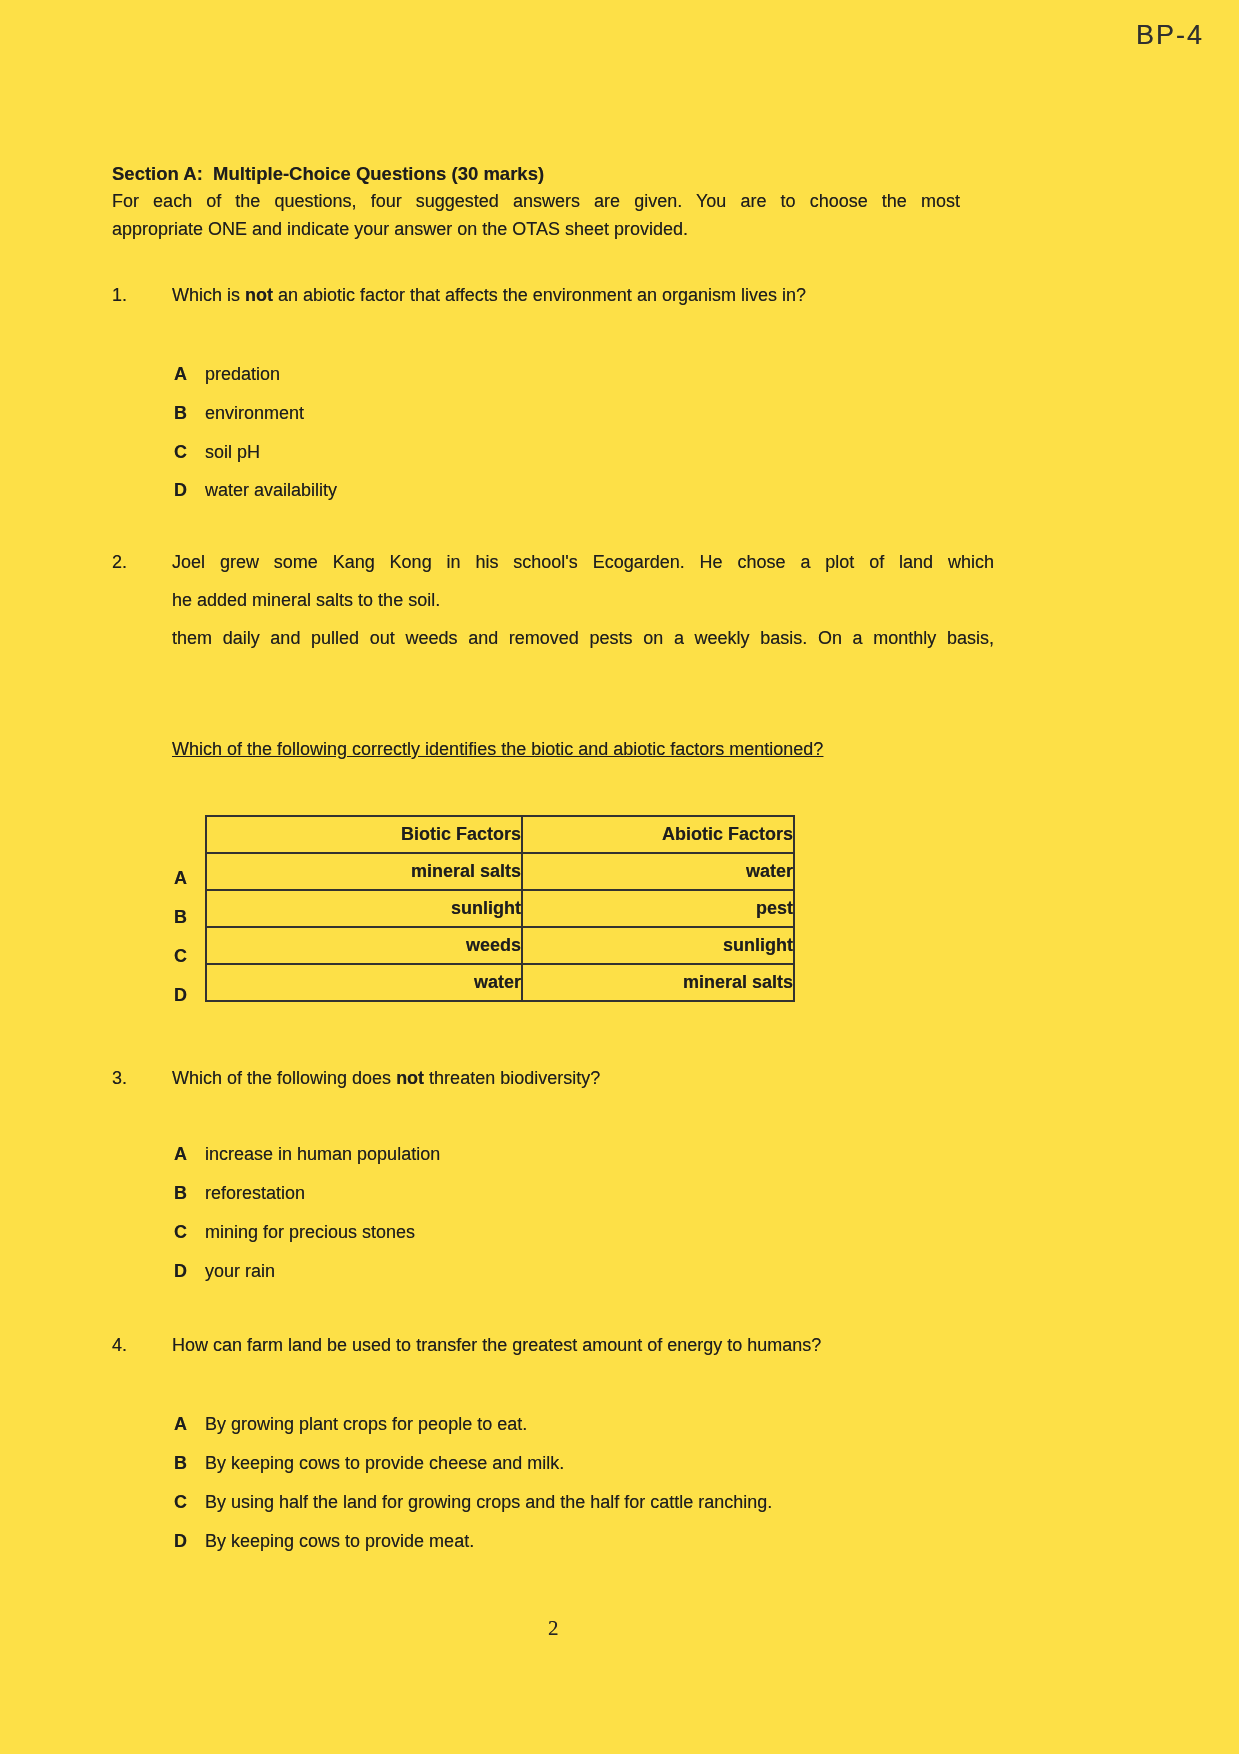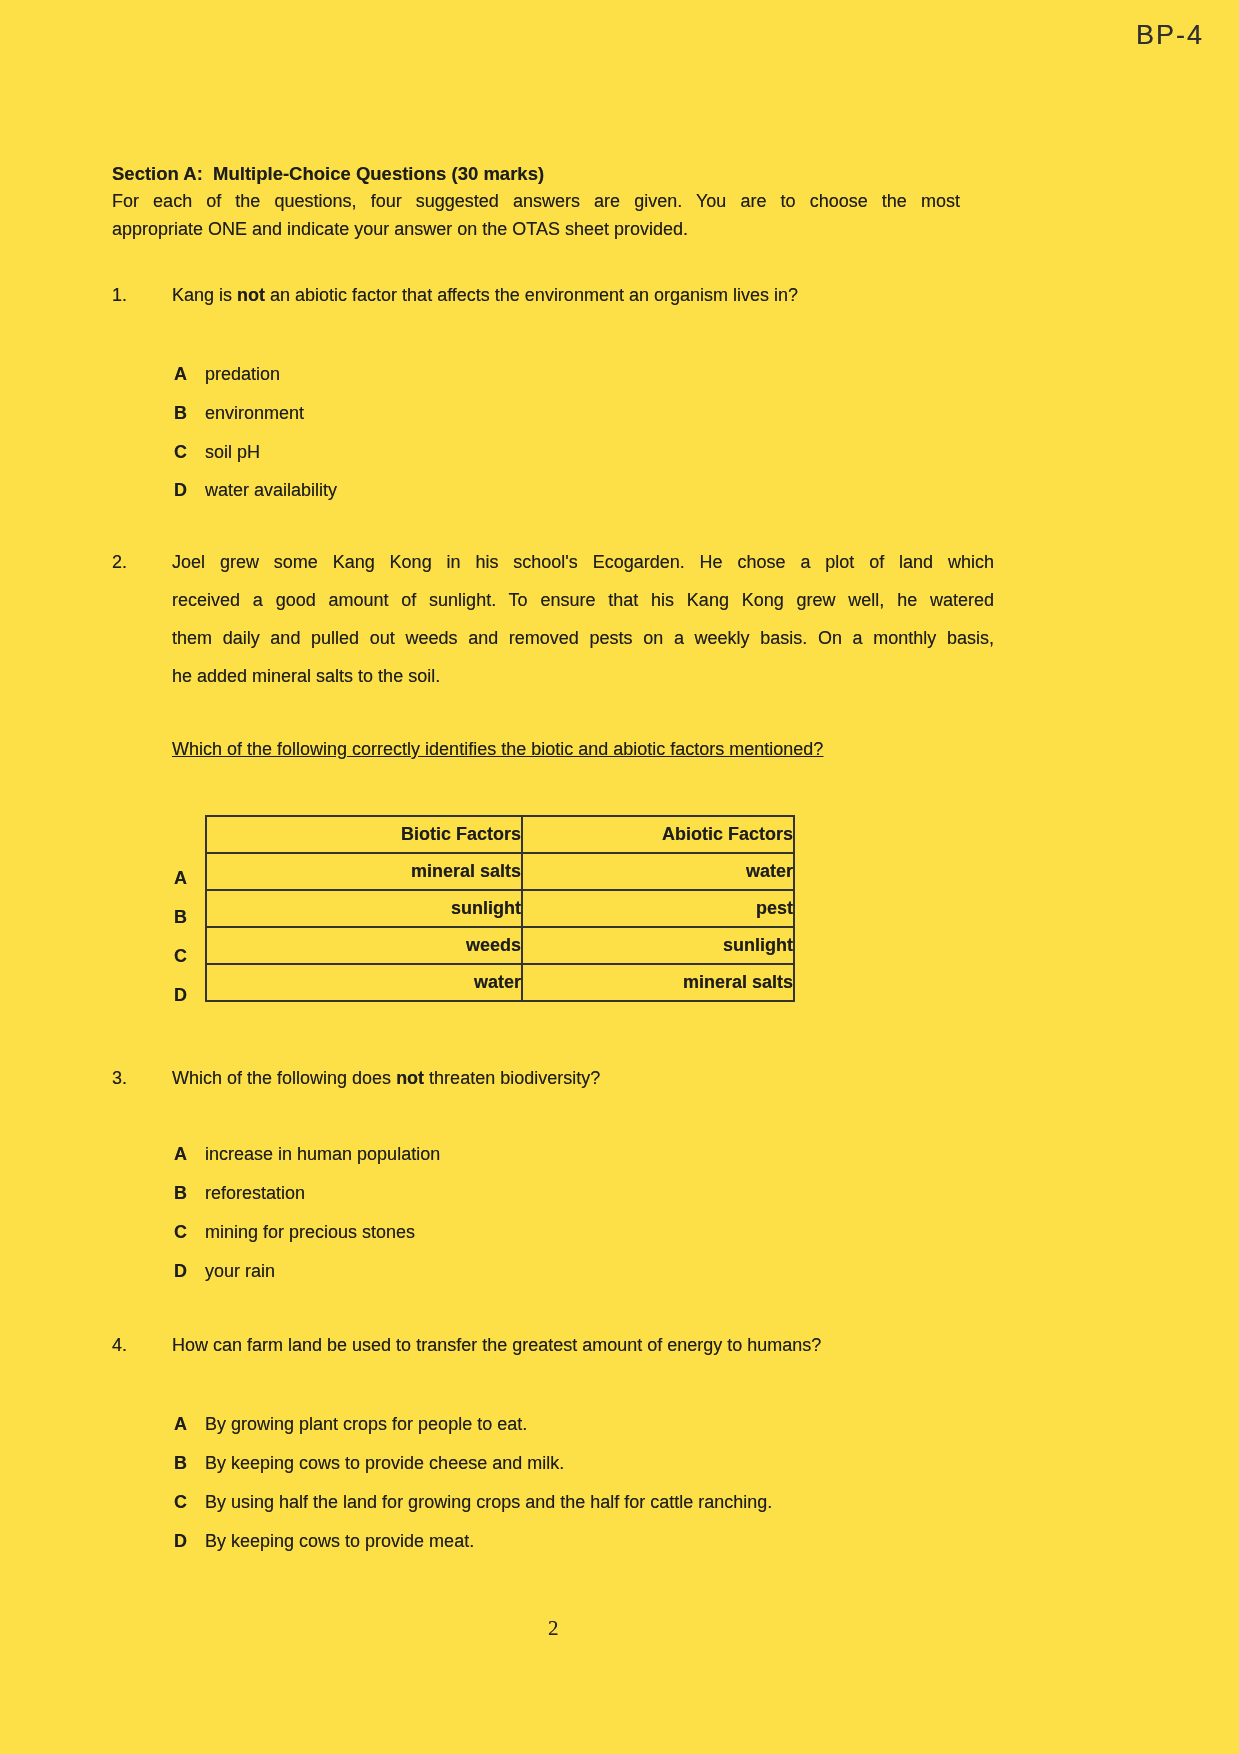--- a/index.html
+++ b/index.html
@@ -142,21 +142,21 @@
   <div class="doc-code">BP-4</div>
 
   <div class="section-block">
     <div class="section-title">Section A:  Multiple-Choice Questions (30 marks)</div>
     <div class="instr-line just-last">For each of the questions, four suggested answers are given. You are to choose the most</div>
     <div class="instr-line">appropriate ONE and indicate your answer on the OTAS sheet provided.</div>
   </div>
 
   <div class="q-row" style="top:283px; width:902px;">
     <div class="q-num">1.</div>
-    <div class="q-text"><span>Kang is </span><span class="b">not</span><span> an abiotic factor that affects the environment an organism lives in?</span></div>
+    <div class="q-text"><span>Which is </span><span class="b">not</span><span> an abiotic factor that affects the environment an organism lives in?</span></div>
   </div>
   <div class="options" style="top:363px;">
     <div class="opt" style="height:38.8px;">
       <span class="opt-letter">A</span>
       <span>predation</span>
     </div>
     <div class="opt" style="height:38.8px;">
       <span class="opt-letter">B</span>
       <span>environment</span>
     </div>
@@ -167,23 +167,22 @@
     <div class="opt" style="height:38.8px;">
       <span class="opt-letter">D</span>
       <span>water availability</span>
     </div>
   </div>
 
   <div class="para-block">
     <div class="para-num">2.</div>
     <div class="para-lines">
       <div class="para-line just-last">Joel grew some Kang Kong in his school's Ecogarden. He chose a plot of land which</div>
-      <div class="para-line just-last">received a good amount of sunlight. To ensure that his Kang Kong grew well, he watered</div>
+      <div class="para-line">he added mineral salts to the soil.</div>
       <div class="para-line just-last">them daily and pulled out weeds and removed pests on a weekly basis. On a monthly basis,</div>
-      <div class="para-line">he added mineral salts to the soil.</div>
     </div>
   </div>
 
   <div class="sub-question">Which of the following correctly identifies the biotic and abiotic factors mentioned?</div>
 
   <div class="table-block">
     <div class="row-label" style="top:52px;">A</div>
     <div class="row-label" style="top:91px;">B</div>
     <div class="row-label" style="top:130px;">C</div>
     <div class="row-label" style="top:169px;">D</div>

